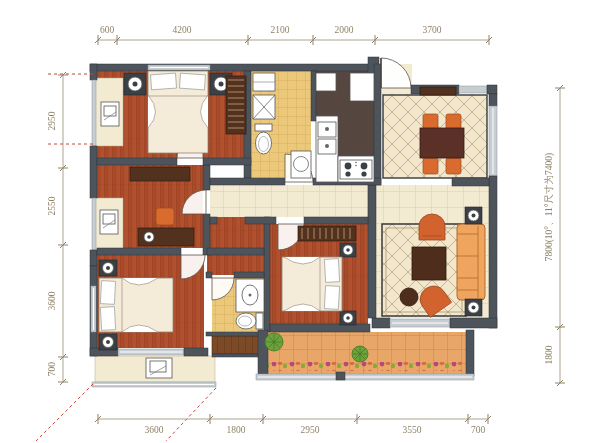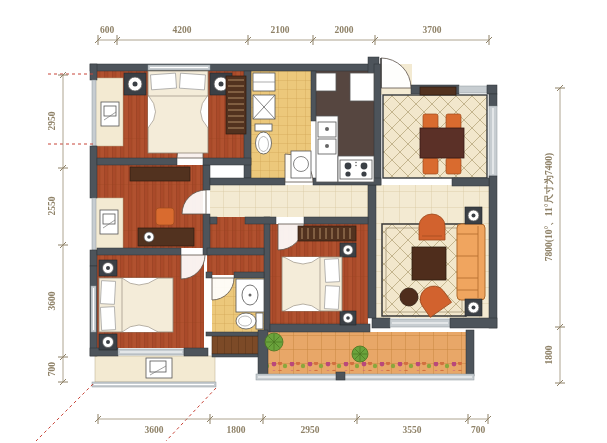--- a/index.html
+++ b/index.html
@@ -1,17 +1,17 @@
 <!DOCTYPE html>
 <html><head>
 <meta charset="utf-8">
 <style>
   html,body{margin:0;padding:0;background:#fff;}
   #stage{position:relative;width:607px;height:443px;background:#ffffff;overflow:hidden;
-         font-family:"Liberation Serif", serif;font-weight:bold;}
+         font-family:"Liberation Serif", serif;}
   svg{display:block;}
   text{font-family:"Liberation Serif", serif;fill:#8f8268;font-size:9.5px;}
   .dimline{stroke:#9b8e74;stroke-width:0.8;fill:none;}
   .tick{stroke:#8f8268;stroke-width:1;}
   .wall{fill:#4d545b;stroke:#2c3135;stroke-width:0.5;}
   .win{fill:#c7cdd1;stroke:#8d969c;stroke-width:0.5;}
   .winline{stroke:#ffffff;stroke-width:1;}
   .door{fill:#ffffff;fill-opacity:0.92;stroke:#5a5148;stroke-width:0.8;}
   .furn-dark{fill:#52321f;stroke:#2e1c10;stroke-width:0.7;}
   .furn-orange{fill:#d96b2f;stroke:#9e4a1d;stroke-width:0.7;}

